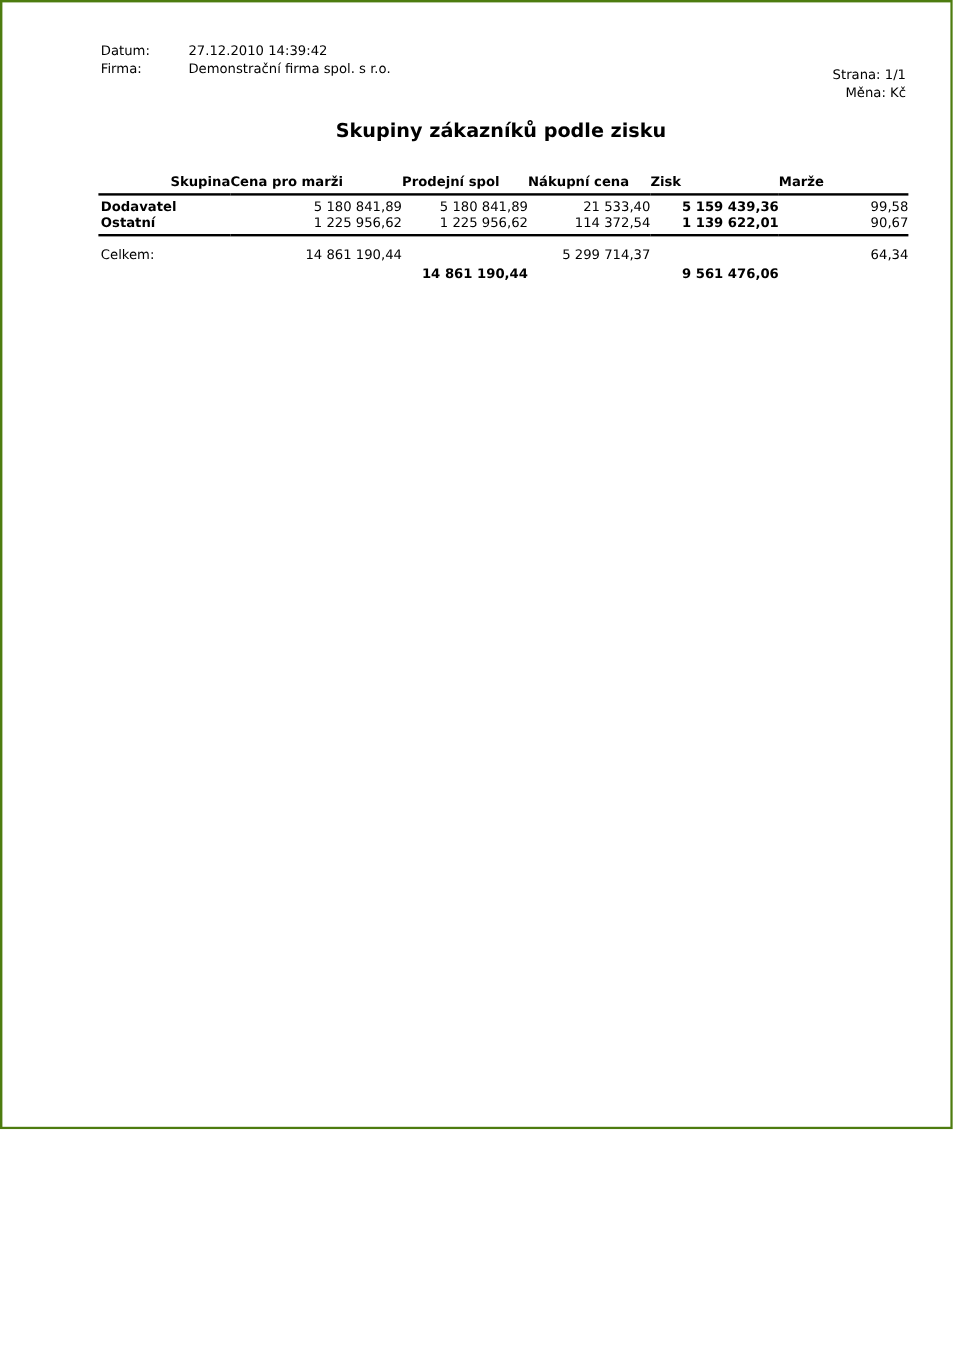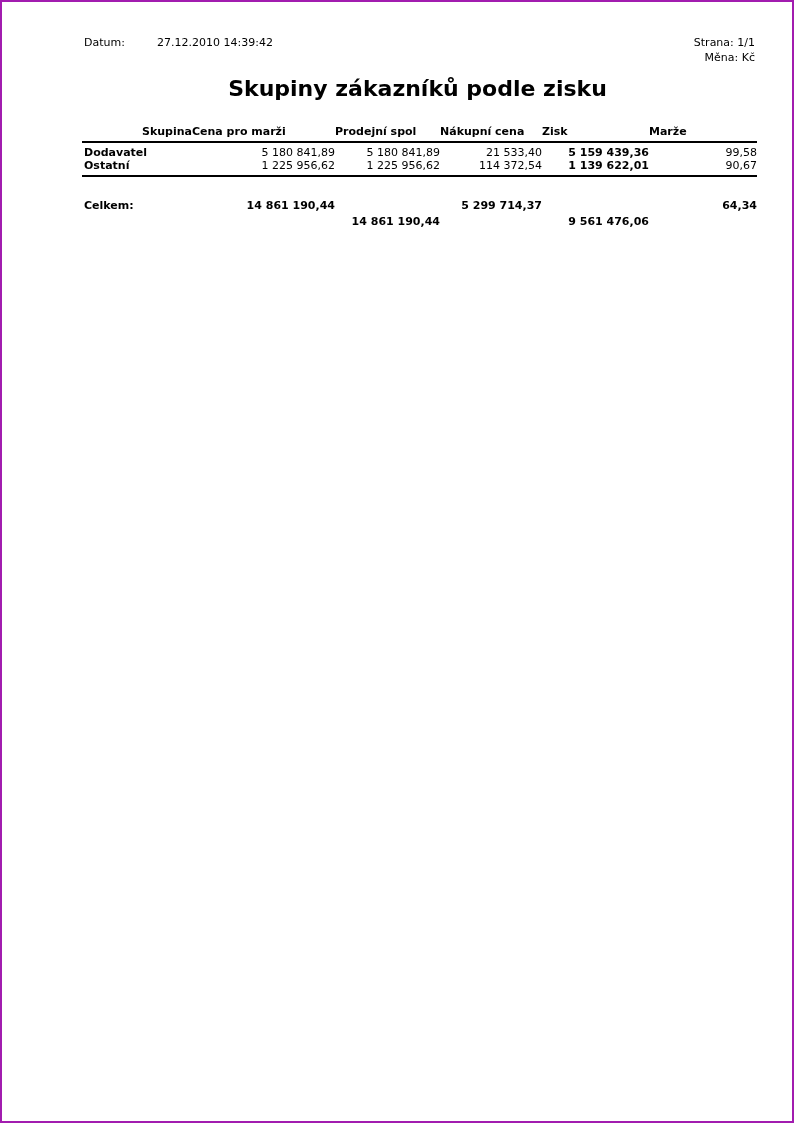--- a/index.html
+++ b/index.html
@@ -1,42 +1,42 @@
 <!DOCTYPE html>
 <html><head>
 <meta charset="utf-8">
 <style>
   * { box-sizing: border-box; }
   html, body { margin: 0; padding: 0; background: #ffffff; }
   .page {
     position: relative;
     width: 794px;
-    height: 1123px;
+    height: 941px;
     background: #ffffff;
-    border: 2px solid #a21caf;
+    border: 2px solid #4d7c0f;
     font-family: "DejaVu Sans", "Liberation Sans", sans-serif;
     color: #000000;
     overflow: hidden;
   }
   .meta {
     display: flex;
     justify-content: space-between;
     margin: 33px 37px 0 82px;
     font-size: 11px;
     line-height: 15px;
   }
   .meta-left .meta-row { white-space: nowrap; }
   .meta-label {
     display: inline-block;
     width: 73px;
   }
-  .meta-right { text-align: right; }
+  .meta-right { text-align: right; margin-top: 20px; }
   .title {
     margin: 10px 39px 0 80px;
-    font-size: 22px;
+    font-size: 16px;
     line-height: 28px;
     font-weight: bold;
     text-align: center;
   }
   table.report-table {
     margin: 22px 0 0 80px;
     width: 675px;
     border-collapse: collapse;
     table-layout: fixed;
     font-size: 11px;
@@ -61,37 +61,40 @@
   }
   .report-table td:first-child { text-align: left; padding-left: 2px; }
   .report-table tbody td:first-child { font-weight: bold; }
   .report-table tbody td:nth-child(5) { font-weight: bold; }
   .report-table tbody tr:first-child td { padding-top: 3px; }
   .report-table tbody tr.last-data-row td {
     padding-bottom: 3px;
     border-bottom: 2px solid #000000;
   }
   .report-table tr.totals-row-1 td {
-    padding-top: 22px;
-    font-weight: bold;
+    padding-top: 9px;
+    font-weight: normal;
   }
   .report-table tr.totals-row-2 td {
     padding-top: 3px;
     font-weight: bold;
   }
 </style>
 </head>
 <body>
 
 <div class="page">
 
   <div class="meta">
     <div class="meta-left">
       <div class="meta-row">
         <span class="meta-label">Datum:</span><span>27.12.2010 14:39:42</span>
+      </div>
+      <div class="meta-row">
+        <span class="meta-label">Firma:</span><span>Demonstrační firma spol. s r.o.</span>
       </div>
     </div>
     <div class="meta-right">
       <div>Strana: 1/1</div>
       <div>Měna: Kč</div>
     </div>
   </div>
 
   <div class="title">Skupiny zákazníků podle zisku</div>
 

